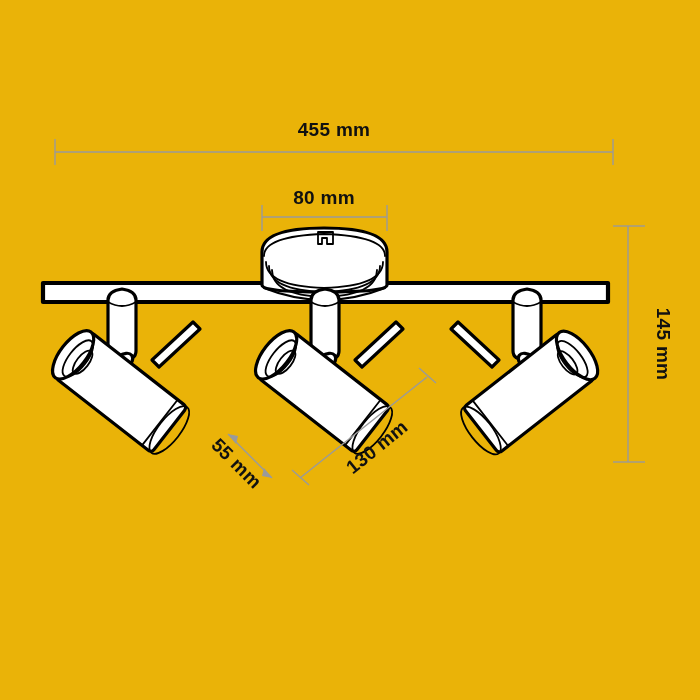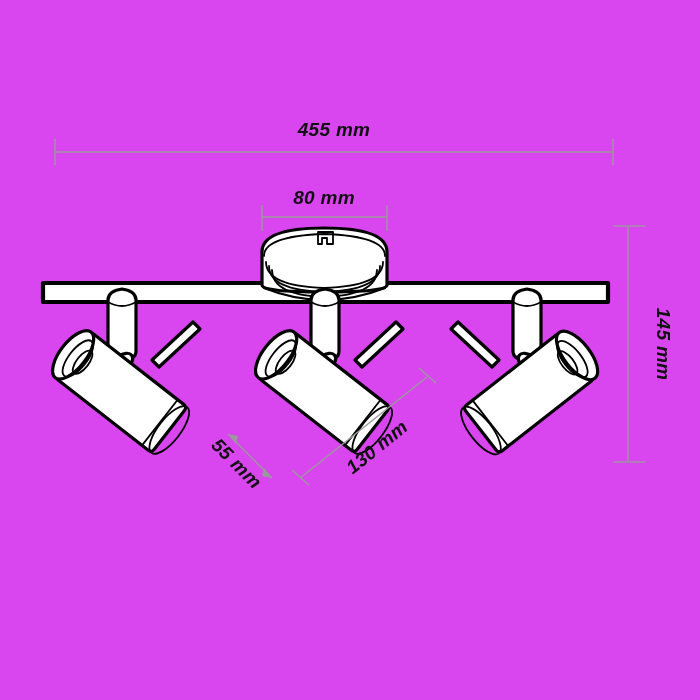--- a/index.html
+++ b/index.html
@@ -10,22 +10,21 @@
   body {
     width: 700px;
     height: 700px;
     font-family: "Liberation Sans", sans-serif;
     overflow: hidden;
   }
   #drawing-root {
     position: relative;
     width: 700px;
     height: 700px;
-    background: #d946ef;
-    font-style: italic;
+    background: #eab308;
   }
   svg.sheet {
     display: block;
     width: 700px;
     height: 700px;
   }
   .dim-line {
     stroke: #9a9a9a;
     stroke-width: 1.4;
     fill: none;

